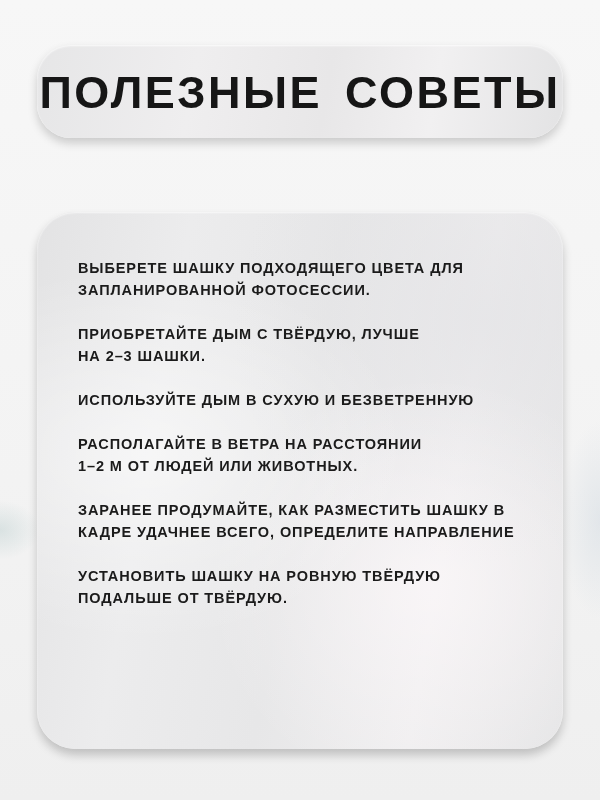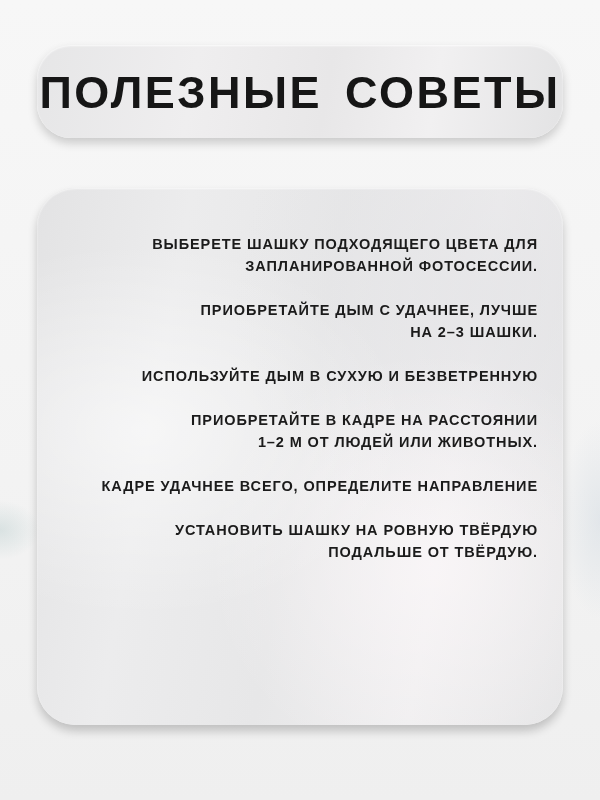--- a/index.html
+++ b/index.html
@@ -52,31 +52,30 @@
       font-size: 45px;
       letter-spacing: 2.5px;
       word-spacing: 8px;
       color: #161616;
       margin-top: 2px;
       white-space: nowrap;
     }
     .tips-card {
       position: absolute;
       left: 37px;
-      top: 188px;
+      top: 212px;
       width: 526px;
       height: 537px;
       border-radius: 38px;
       background:
         radial-gradient(ellipse at 20% 45%, rgba(255,255,255,0.55), rgba(255,255,255,0) 45%),
         radial-gradient(ellipse at 75% 70%, rgba(255,250,252,0.6), rgba(255,255,255,0) 40%),
         radial-gradient(ellipse at 85% 20%, rgba(225,225,228,0.6), rgba(255,255,255,0) 40%),
         linear-gradient(100deg, #e3e3e4 0%, #ececed 25%, #e7e7e8 50%, #efeeef 75%, #e5e5e6 100%);
       box-shadow: 0 6px 10px rgba(0,0,0,0.2), inset 0 1px 2px rgba(255,255,255,0.7);
-      text-align: right;
     }
     .tips-list {
       position: absolute;
       left: 41px;
       top: 45px;
       width: 460px;
       margin: 0;
       padding: 0;
       list-style: none;
     }
@@ -105,31 +104,32 @@
   <h1 class="title-text" style="margin:2px 0 0 0;text-align:center;">ПОЛЕЗНЫЕ СОВЕТЫ</h1>
 </header>
 
 <section class="tips-card">
   <ul class="tips-list">
     <li class="tip">
       <span class="tip-line">ВЫБЕРЕТЕ ШАШКУ ПОДХОДЯЩЕГО ЦВЕТА ДЛЯ</span>
       <span class="tip-line">ЗАПЛАНИРОВАННОЙ ФОТОСЕССИИ.</span>
     </li>
     <li class="tip">
-      <span class="tip-line">ПРИОБРЕТАЙТЕ ДЫМ С УДАЧНЕЕ, ЛУЧШЕ</span>
+      <span class="tip-line">ПРИОБРЕТАЙТЕ ДЫМ С ТВЁРДУЮ, ЛУЧШЕ</span>
       <span class="tip-line">НА 2–3 ШАШКИ.</span>
     </li>
     <li class="tip">
       <span class="tip-line">ИСПОЛЬЗУЙТЕ ДЫМ В СУХУЮ И БЕЗВЕТРЕННУЮ</span>
     </li>
     <li class="tip">
-      <span class="tip-line">ПРИОБРЕТАЙТЕ В КАДРЕ НА РАССТОЯНИИ</span>
+      <span class="tip-line">РАСПОЛАГАЙТЕ В ВЕТРА НА РАССТОЯНИИ</span>
       <span class="tip-line">1–2 М ОТ ЛЮДЕЙ ИЛИ ЖИВОТНЫХ.</span>
     </li>
     <li class="tip">
+      <span class="tip-line">ЗАРАНЕЕ ПРОДУМАЙТЕ, КАК РАЗМЕСТИТЬ ШАШКУ В</span>
       <span class="tip-line">КАДРЕ УДАЧНЕЕ ВСЕГО, ОПРЕДЕЛИТЕ НАПРАВЛЕНИЕ</span>
     </li>
     <li class="tip">
       <span class="tip-line">УСТАНОВИТЬ ШАШКУ НА РОВНУЮ ТВЁРДУЮ</span>
       <span class="tip-line">ПОДАЛЬШЕ ОТ ТВЁРДУЮ.</span>
     </li>
   </ul>
 </section>
 
 </body></html>

